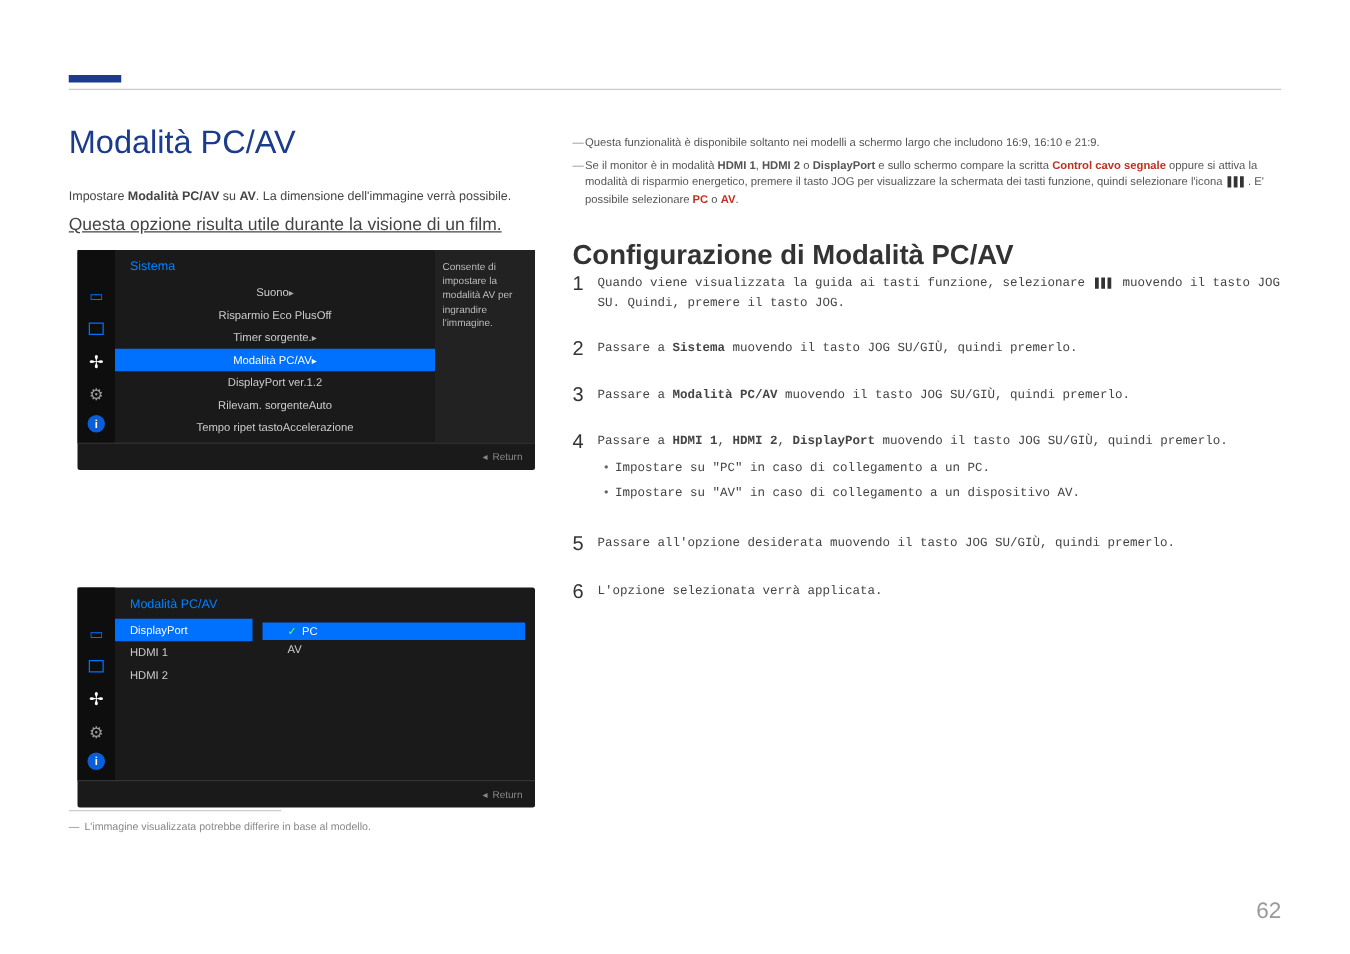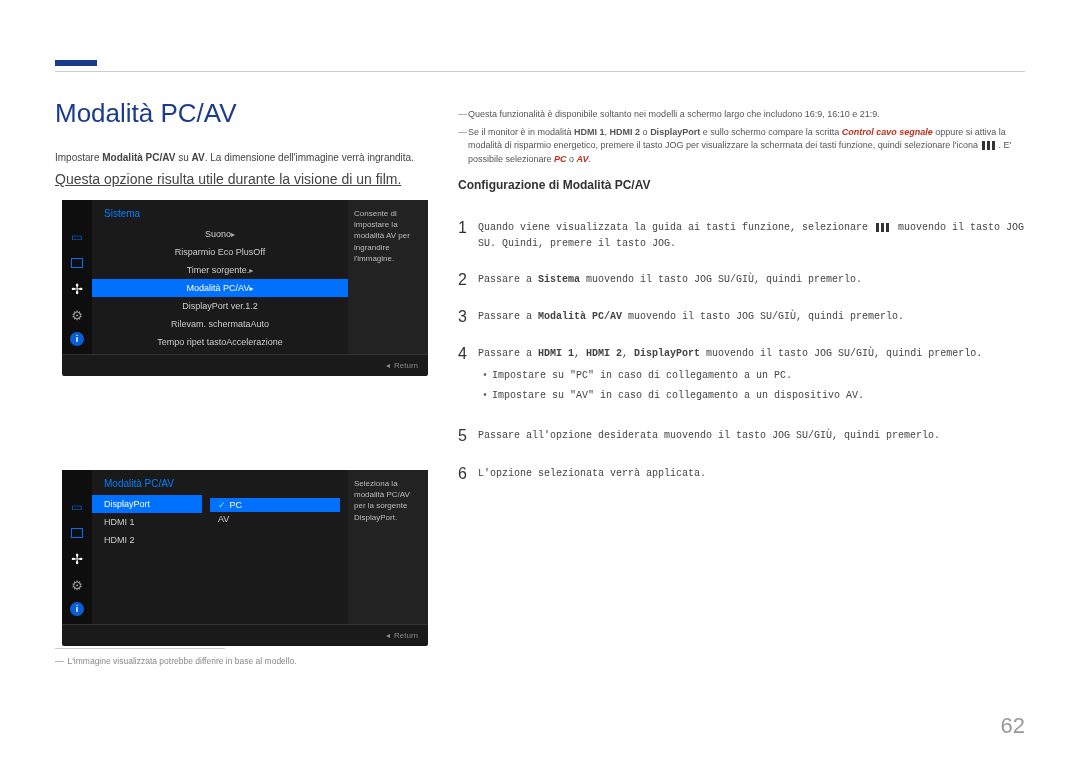--- a/index.html
+++ b/index.html
@@ -29,63 +29,63 @@
 .osd-row .arrow { color: #aaa; font-size: 8px; }
 .osd-row.selected .arrow { color: #fff; }
 
 .osd-side { width: 80px; background: #222; padding: 8px 6px; font-size: 8px; color: #bbb; line-height: 1.4; }
 
 .osd-sub { display: flex; }
 .osd-submenu { width: 110px; }
 .osd-subrow { padding: 4px 12px; color: #ccc; font-size: 9px; }
 .osd-subrow.sel { background: #0070ff; color: #fff; }
 .osd-options { flex: 1; padding: 4px 8px; }
-.osd-opt { padding: 2px 8px; color: #ccc; font-size: 9px; }
+.osd-opt { padding: 2px 20px; color: #ccc; font-size: 9px; }
 .osd-opt.sel { background: #0070ff; color: #fff; }
 .osd-opt .check { color: #6f6; margin-right: 4px; }
 
 .osd-footer { display: flex; justify-content: flex-end; padding: 6px 10px; font-size: 8px; color: #888; border-top: 1px solid #333; }
 .osd-footer .tri { margin-right: 4px; }
 
 .footnote-divider { position: absolute; top: 648px; left: 55px; width: 170px; height: 1px; background: #ccc; }
 .footnote { position: absolute; top: 656px; left: 55px; font-size: 8.5px; color: #888; text-align: right; }
 .footnote .dash { margin-right: 4px; }
 
 .right-notes { position: absolute; top: 108px; left: 458px; right: 55px; font-size: 9px; color: #555; line-height: 1.5; }
 .note-item { display: flex; margin-bottom: 4px; }
 .note-item .dash { width: 10px; flex-shrink: 0; color: #888; }
 
-.section-title { position: absolute; top: 178px; left: 458px; font-size: 12px; font-weight: bold; color: #333; text-align: center; }
+.section-title { position: absolute; top: 191px; left: 458px; font-size: 22px; font-weight: bold; color: #333; text-align: center; }
 
 .steps { position: absolute; top: 218px; left: 458px; right: 55px; }
 .step { display: flex; margin-bottom: 18px; }
 .step-num { width: 20px; font-size: 16px; font-weight: 400; color: #333; flex-shrink: 0; line-height: 1.2; }
 .step-text { flex: 1; font-size: 10px; color: #444; line-height: 1.6; padding-top: 2px; font-family: Liberation Mono, monospace; }
 .step-bullets { margin: 6px 0 0 0; }
 .step-bullet { display: flex; margin-bottom: 4px; }
 .step-bullet .dot { width: 14px; flex-shrink: 0; text-align: center; color: #666; }
 
 .menu-icon { display: inline-block; width: 14px; height: 9px; position: relative; vertical-align: middle; margin: 0 2px; }
 .menu-icon::before { content: ""; position: absolute; top: 0; left: 0; width: 3px; height: 9px; background: #333; box-shadow: 5px 0 0 #333, 10px 0 0 #333; }
 
 .boldtext { font-weight: bold; }
-.red { color: #c03020; font-style: italic; }
-
-.page-num { position: absolute; bottom: 24px; right: 55px; font-size: 22px; color: #999; }
+.red { color: #c03020; }
+
+.page-num { position: absolute; bottom: 24px; right: 55px; font-size: 18px; color: #999; }
 </style>
 </head>
 <body>
 
 <div class="header-accent"></div>
 <div class="header-line"></div>
 
 <h1 class="page-title">Modalità PC/AV</h1>
 
 <p class="intro-text">
-  <span>Impostare </span><span class="boldtext">Modalità PC/AV</span><span> su </span><span class="boldtext">AV</span><span>. La dimensione dell'immagine verrà ingrandita.</span>
+  <span>Impostare </span><span class="boldtext">Modalità PC/AV</span><span> su </span><span class="boldtext">AV</span><span>. La dimensione dell'immagine verrà possibile.</span>
 </p>
 <p class="intro-text2">Questa opzione risulta utile durante la visione di un film.</p>
 
 <div class="osd osd1">
   <div class="osd-inner">
     <div class="osd-icons">
       <div class="osd-icon monitor">▭</div>
       <div class="osd-icon">
           <div class="box" style="border:1px solid #0070ff;width:12px;height:10px;"></div>
         </div>
@@ -110,21 +110,21 @@
           </div>
           <div class="osd-row selected">
             <span>Modalità PC/AV</span>
             <span> <span class="arrow">▸</span></span>
           </div>
           <div class="osd-row">
             <span>DisplayPort ver.</span>
             <span>1.2 <span class="arrow"></span></span>
           </div>
           <div class="osd-row">
-            <span>Rilevam. schermata</span>
+            <span>Rilevam. sorgente</span>
             <span>Auto <span class="arrow"></span></span>
           </div>
           <div class="osd-row">
             <span>Tempo ripet tasto</span>
             <span>Accelerazione <span class="arrow"></span></span>
           </div>
         </div>
     </div>
     <div class="osd-side">Consente di impostare la modalità AV per ingrandire l'immagine.</div>
   </div>
@@ -152,21 +152,20 @@
             <div class="osd-subrow sel">DisplayPort</div>
             <div class="osd-subrow">HDMI 1</div>
             <div class="osd-subrow">HDMI 2</div>
           </div>
       </div>
       <div class="osd-options" id="osd2-opts" style="margin-top:24px;">
           <div class="osd-opt sel"><span class="check">✓</span>PC</div>
           <div class="osd-opt">AV</div>
         </div>
     </div>
-    <div class="osd-side">Seleziona la modalità PC/AV per la sorgente DisplayPort.</div>
   </div>
   <div class="osd-footer">
       <span class="tri">◂</span>
       <span>Return</span>
     </div>
 </div>
 
 <div class="footnote-divider"></div>
 <div class="footnote"><span class="dash">―</span><span>L'immagine visualizzata potrebbe differire in base al modello.</span></div>
 

